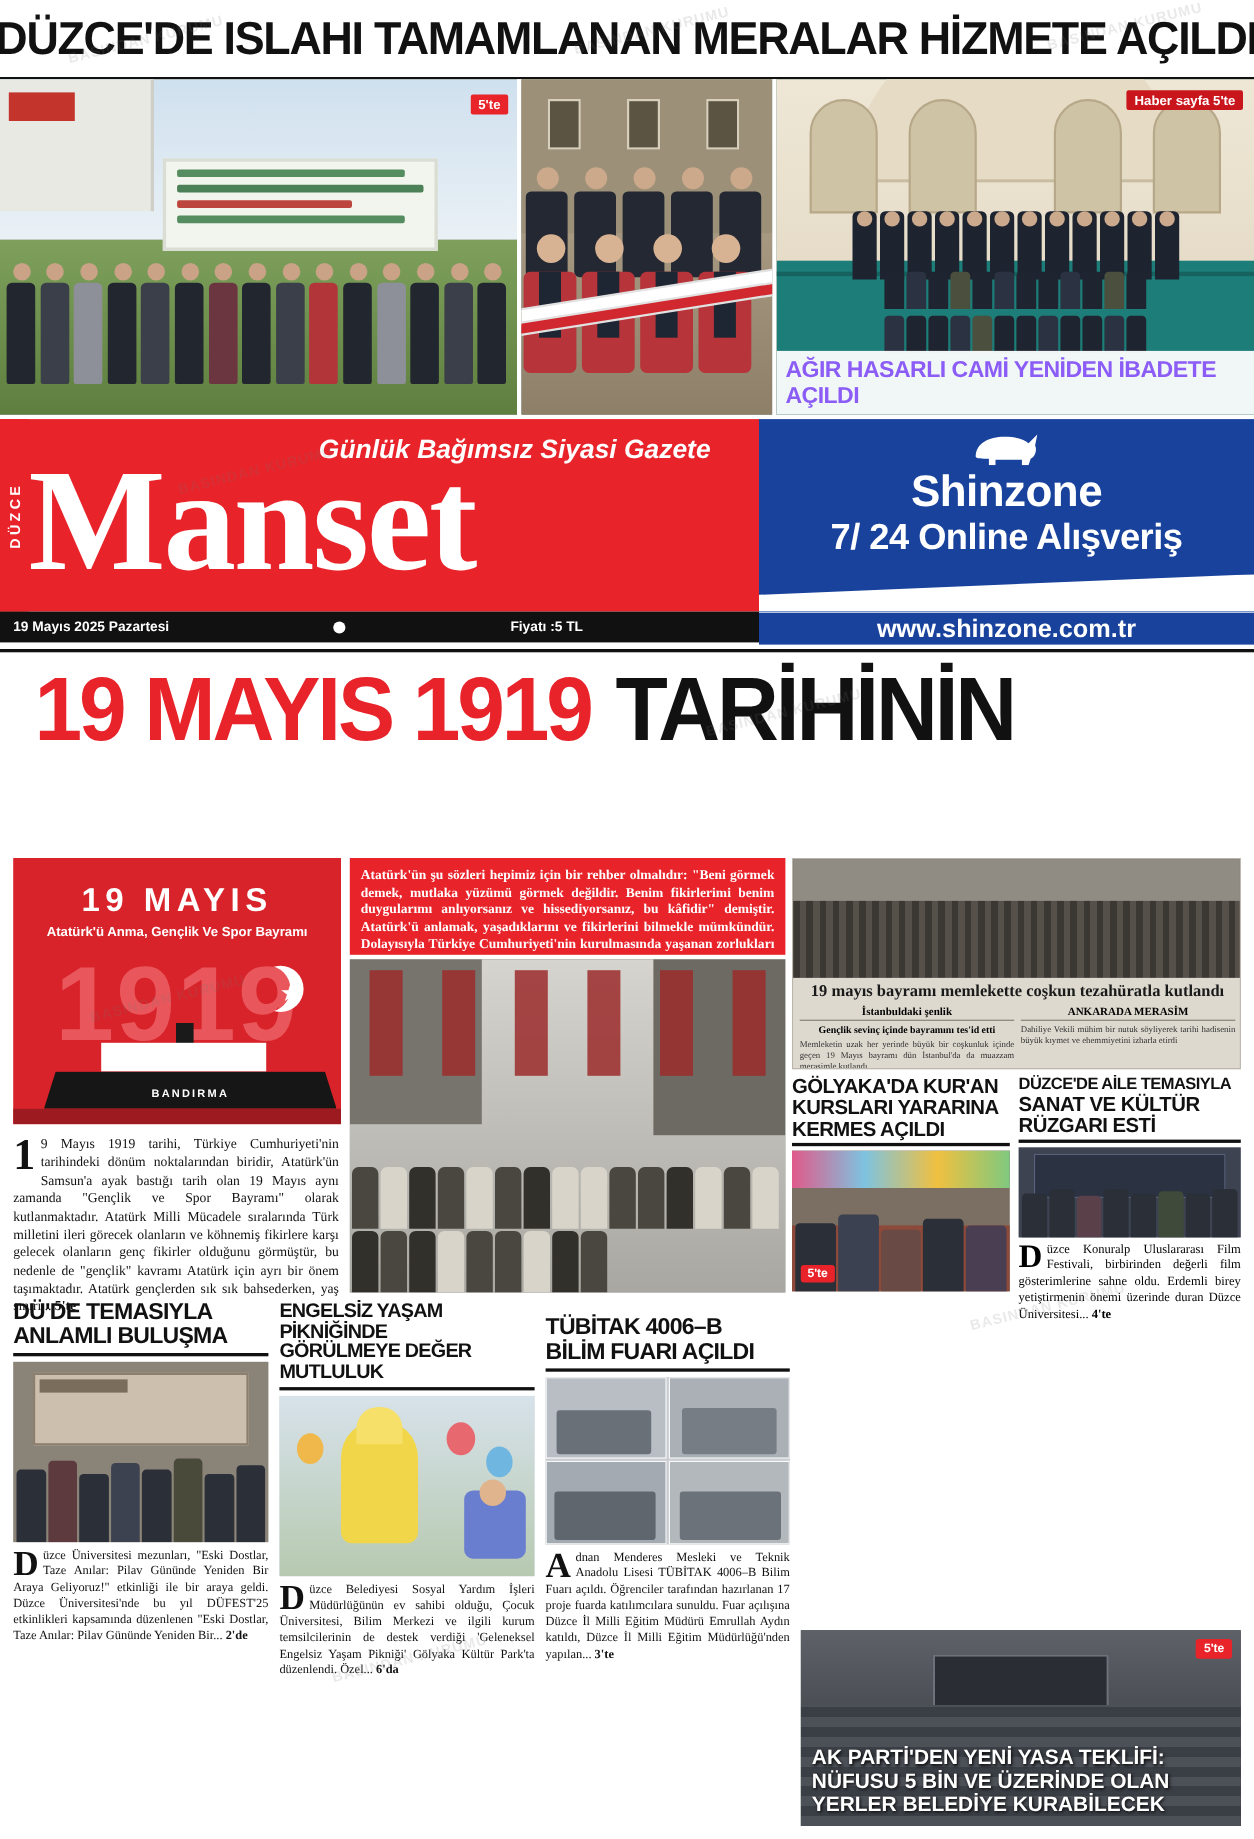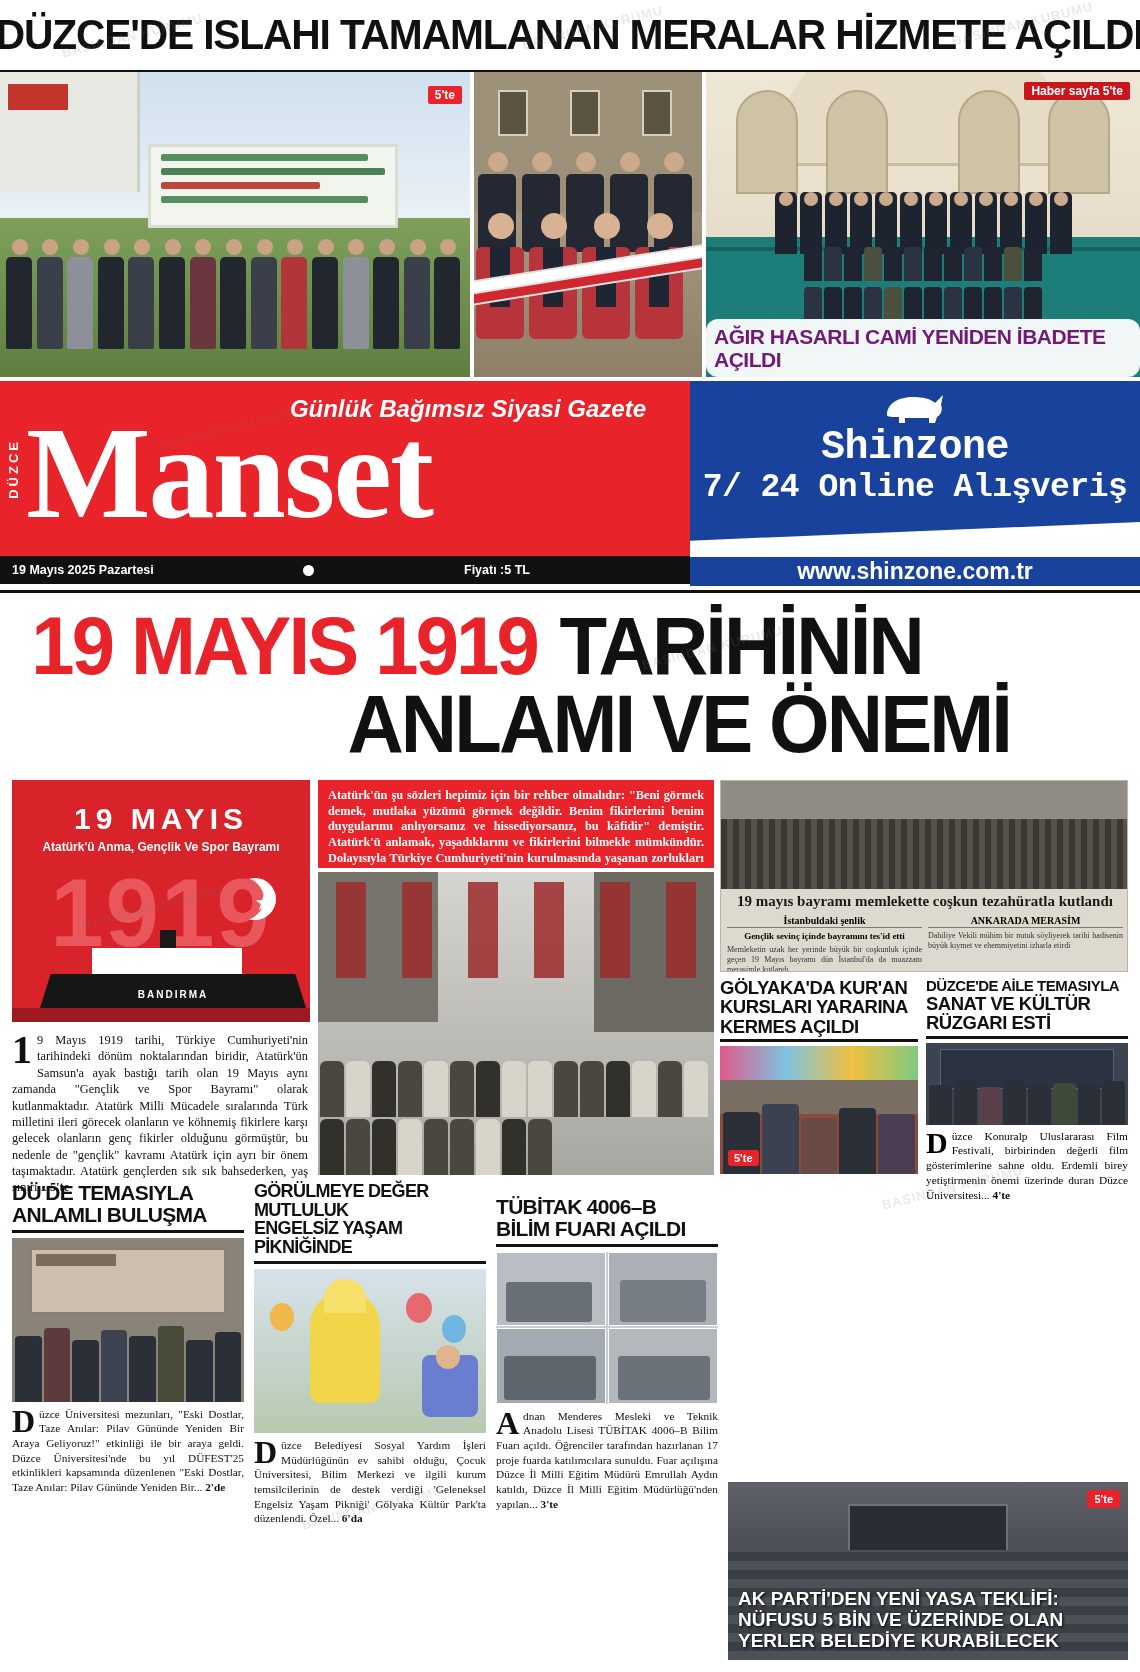--- a/index.html
+++ b/index.html
@@ -62,28 +62,27 @@
     padding: 2px 7px;
     border-radius: 2px;
     z-index: 6;
   }
   .photo .cap-badge.dark { background: #c9161d; }
   .photo-cap {
     position: absolute;
     left: 0; bottom: 0;
     width: 100%;
     background: rgba(255,255,255,0.94);
-    color: #701a75;
+    color: #8b5cf6;
     font-weight: bold;
     font-size: 21px;
     line-height: 1.1;
     padding: 6px 8px;
     letter-spacing: -0.5px;
     z-index: 5;
-    border-radius: 12px;
   }
 
   
   .p1 { width: 470px; height: 305px; }
   .p1 .sky { position:absolute; left:0; top:0; width:100%; height:48%; background: linear-gradient(#cfe0ee,#eaf1f6); }
   .p1 .field { position:absolute; left:0; top:48%; width:100%; height:52%; background: linear-gradient(#7ea05c,#5e7f3f); }
   .p1 .tent { position:absolute; left:0; top:0; width:140px; height:120px; background:#e9e9e4; border-right:3px solid #cfcfc8; }
   .p1 .tent:after { content:''; position:absolute; left:8px; top:12px; width:60px; height:26px; background:#c3342c; }
   .p1 .board {
     position:absolute; left:148px; top:72px; width:250px; height:84px;
@@ -163,21 +162,20 @@
     color:#ffffff;
     font-family:"Liberation Serif", serif;
     font-size:132px; font-weight:bold; line-height:1;
     letter-spacing:-2px;
   }
   .mh-right {
     position:relative;
     width:450px; height:175px;
     background:#18429c;
     overflow:hidden;
-    font-family:Liberation Mono, monospace;
   }
   .mh-right .rhino {
     position:absolute; left:50%; top:8px; transform:translateX(-50%);
     width:64px; height:34px;
   }
   .mh-brand {
     position:absolute; left:0; top:44px; width:100%;
     text-align:center; color:#fff; font-weight:bold; font-size:40px;
     letter-spacing:-0.5px;
   }
@@ -606,23 +604,20 @@
 
   <div class="mh-infobar">
     <div class="date">19 Mayıs 2025 Pazartesi</div>
     <div class="dot"></div>
     <div class="price">Fiyatı :5 TL</div>
   </div>
 
   <div class="headline-box">
     <div class="hl-line1">
       <span class="hl-red">19 MAYIS 1919</span><span class="hl-black">TARİHİNİN</span>
-    </div>
-    <div class="hl-line2">
-      <span class="hl-black">ANLAMI VE ÖNEMİ</span>
     </div>
   </div>
 
   <div class="feat">
 
     <div class="feat-poster">
       <div class="fp-year">1919</div>
       <div class="fp-title">19 MAYIS</div>
       <div class="fp-sub">Atatürk'ü Anma, Gençlik Ve Spor Bayramı</div>
       <div class="fp-moon"></div>
@@ -772,22 +767,22 @@
             <div class="cpp" style="height:70px;"></div>
         </div>
       </div>
       <div class="txt">
         <span class="dc">D</span><span>üzce Üniversitesi mezunları, "Eski Dostlar, Taze Anılar: Pilav Gününde Yeniden Bir Araya Geliyoruz!" etkinliği ile bir araya geldi. Düzce Üniversitesi'nde bu yıl DÜFEST'25 etkinlikleri kapsamında düzenlenen "Eski Dostlar, Taze Anılar: Pilav Gününde Yeniden Bir...</span> <b>2'de</b>
       </div>
     </div>
 
     <div class="col b2">
       <div class="hd">
+        <div style="font-size:18px;">ENGELSİZ YAŞAM PİKNİĞİNDE</div>
         <div style="font-size:18px;">GÖRÜLMEYE DEĞER MUTLULUK</div>
-        <div style="font-size:18px;">ENGELSİZ YAŞAM PİKNİĞİNDE</div>
       </div>
       <div class="rule"></div>
       <div class="img">
         <div style="position:absolute;inset:0;background:linear-gradient(#d7e2ea,#b7c9b0);"></div>
         <div style="position:absolute;left:56px;top:22px;width:70px;height:112px;background:#f2d64a;border-radius:34px 34px 10px 10px;"></div>
         <div style="position:absolute;left:70px;top:10px;width:42px;height:34px;background:#f6e06a;border-radius:20px 20px 0 0;"></div>
         <div style="position:absolute;left:152px;top:24px;width:26px;height:30px;background:#e8686f;border-radius:50%;"></div>
         <div style="position:absolute;left:188px;top:46px;width:24px;height:28px;background:#6fb7e0;border-radius:50%;"></div>
         <div style="position:absolute;left:16px;top:34px;width:24px;height:28px;background:#f0b84a;border-radius:50%;"></div>
         <div style="position:absolute;left:168px;top:86px;width:56px;height:62px;background:#6a7ecf;border-radius:8px;"></div>

